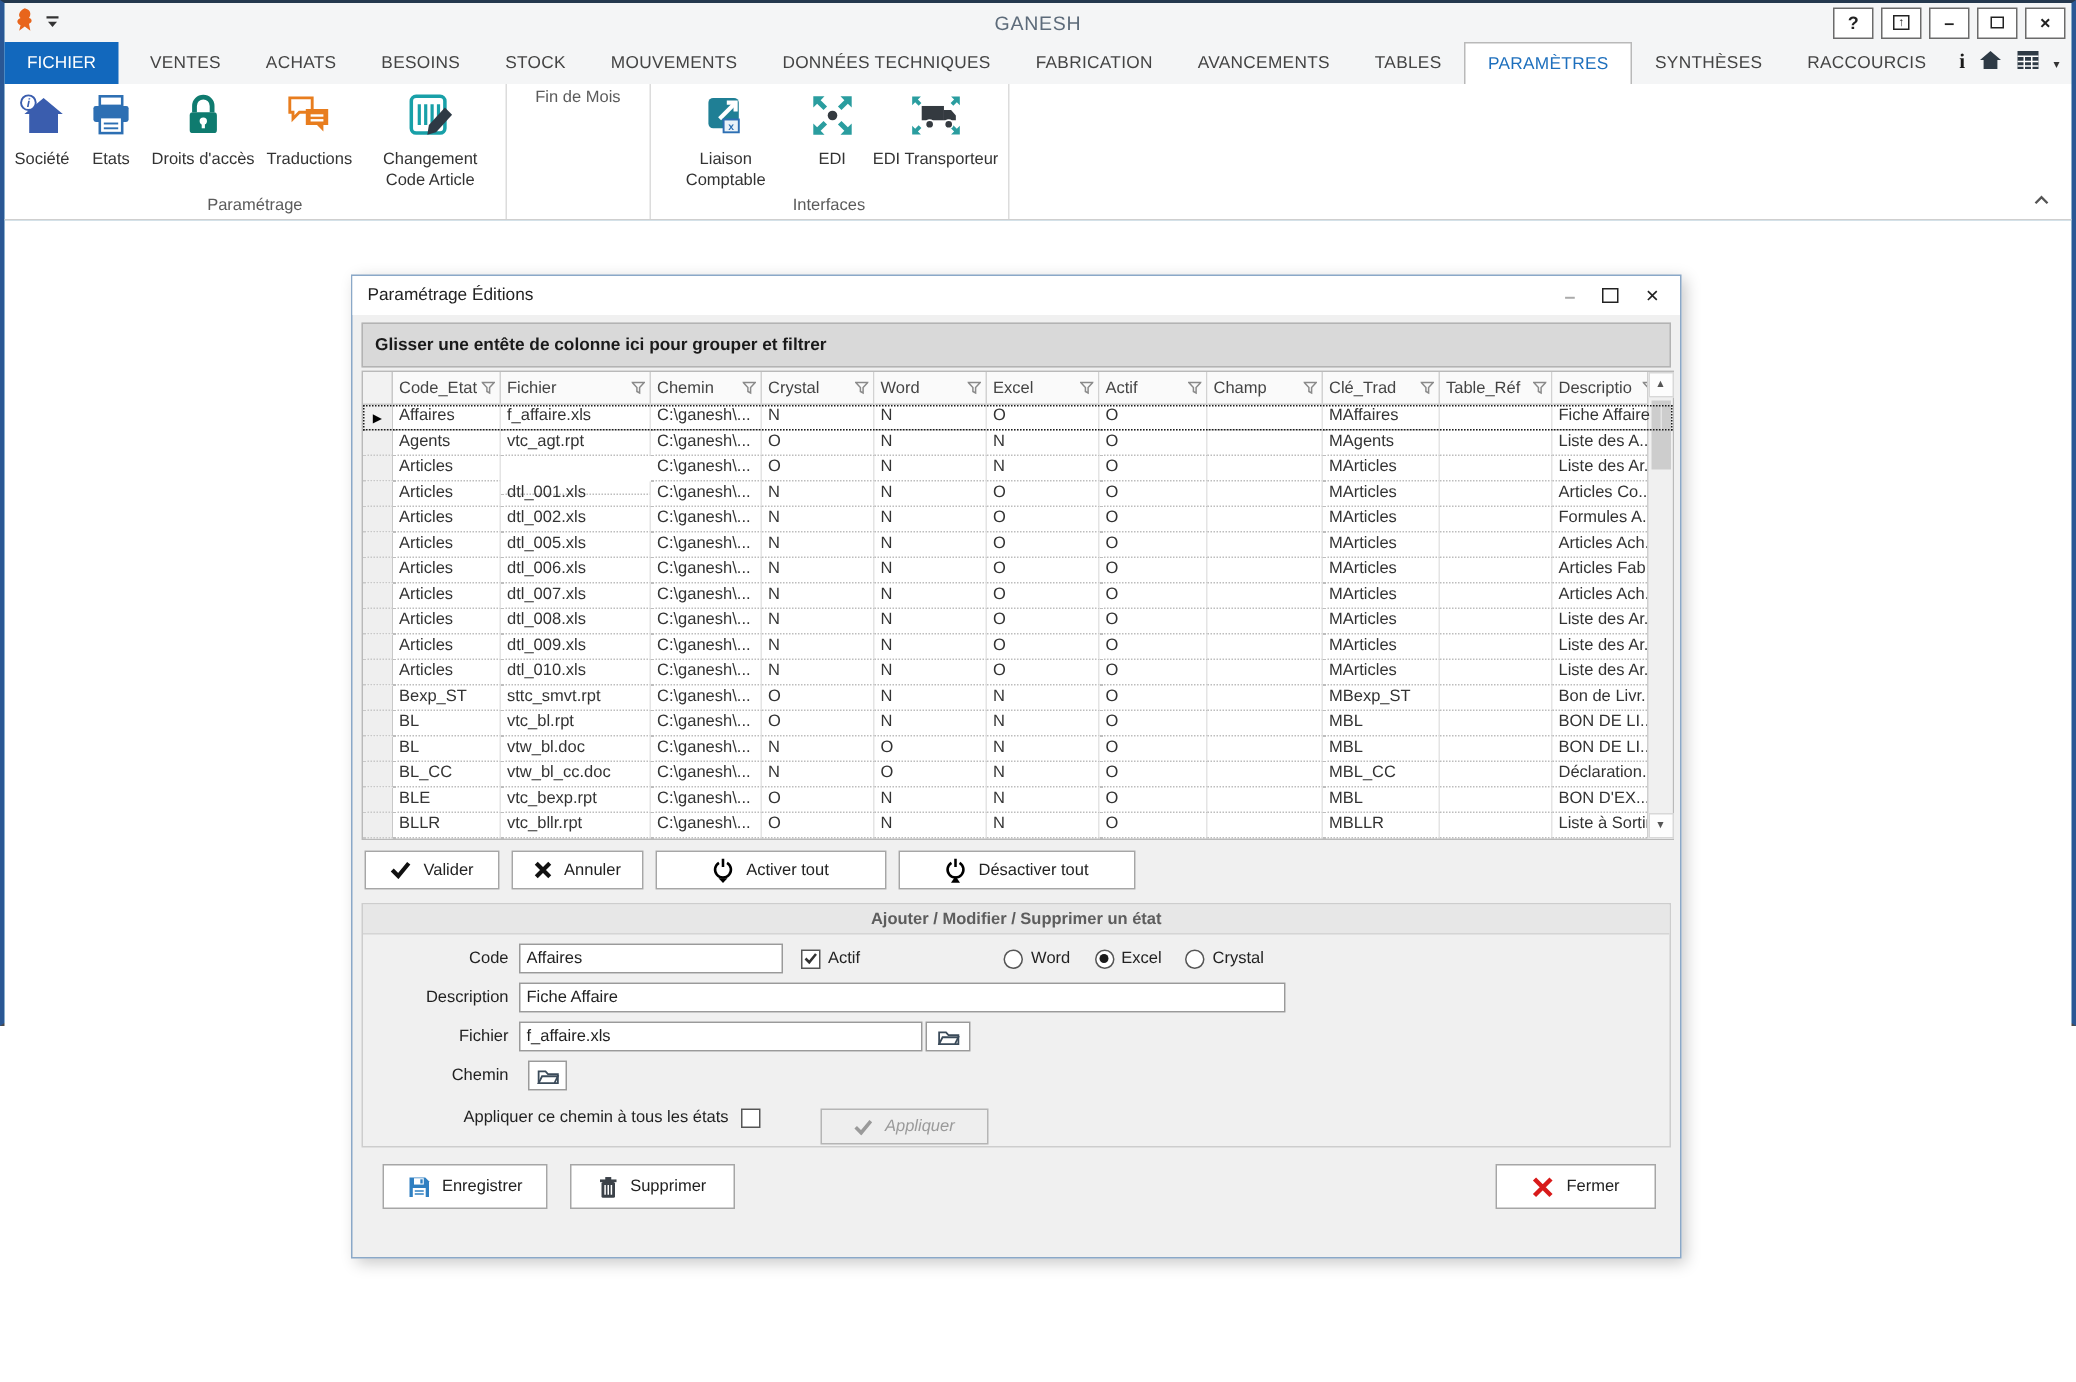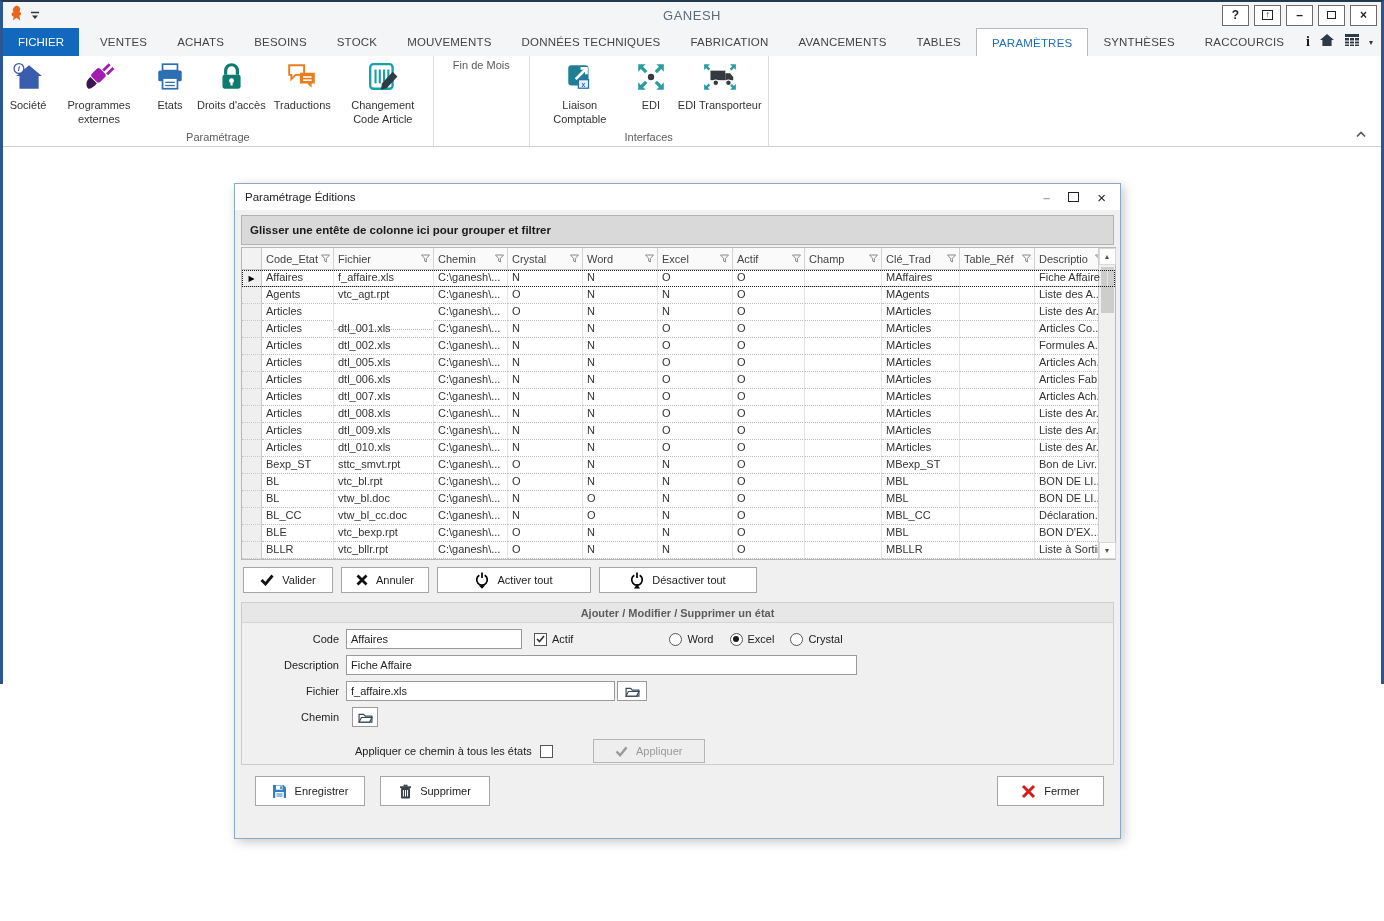--- a/index.html
+++ b/index.html
@@ -82,22 +82,22 @@
   .form-title { height:20px; background:#e7e7e7; border-bottom:1px solid #d5d5d5; display:flex; align-items:center; justify-content:center;
     font-size:11px; font-weight:bold; color:#5d5d5d; }
   .f-row { display:flex; align-items:center; margin-top:6px; }
   .f-label { width:104px; text-align:right; padding-right:7px; font-size:11px; color:#222; }
   .f-input { height:20px; border:1px solid #9a9a9a; background:#fff; font-size:11px; padding:0 4px; font-family:"Liberation Sans",sans-serif; color:#222; }
   .browse-btn { width:30px; height:20px; border:1px solid #9a9a9a; background:#fff; margin-left:2px; display:flex; align-items:center; justify-content:center; }
   .cb { width:13px; height:13px; border:1px solid #555; background:#fff; display:inline-flex; align-items:center; justify-content:center; }
   .radio { width:13px; height:13px; border:1px solid #555; border-radius:50%; background:#fff; display:inline-flex; align-items:center; justify-content:center; }
   .radio .dot { width:6px; height:6px; border-radius:50%; background:#1a1a1a; }
   .inline-label { font-size:11px; color:#222; margin-left:5px; }
-  .apply-row { display:flex; align-items:center; margin-top:12px; margin-left:113px; }
-  .btn-appliquer { width:112px; height:24px; background:#eeeeee; border:1px solid #b5b5b5; color:#9a9a9a; margin-left:40px; }
+  .apply-row { display:flex; margin-top:12px; margin-left:67px; }
+  .btn-appliquer { width:112px; height:24px; background:#eeeeee; border:1px solid #b5b5b5; color:#9a9a9a; margin-left:40px;font-style:italic; }
 
   
   .footer-row { position:relative; margin-top:11px; height:30px; }
   .btn-enregistrer { position:absolute; left:14px; width:110px; height:30px; }
   .btn-supprimer { position:absolute; left:139px; width:110px; height:30px; }
   .btn-fermer { position:absolute; right:10px; width:107px; height:30px; }
 </style>
 </head>
 <body>
 
@@ -175,29 +175,20 @@
         <div class="rbtn">
           <span><svg width="32" height="30" viewBox="0 0 30 28">
                 <path d="M4 13 L16 3 L28 13 L25 13 L25 25 L7 25 L7 13 Z" fill="#3a5dae"></path>
                 <circle cx="6.5" cy="6" r="4.6" fill="#fff" stroke="#3a5dae" stroke-width="1.2"></circle>
                 <text x="6.5" y="8.6" font-size="7.5" fill="#3a5dae" text-anchor="middle" font-weight="bold" font-style="italic">i</text>
               </svg></span>
           <span class="rbtn-label">Société</span>
         </div>
         <div class="rbtn">
           <span><svg width="32" height="30" viewBox="0 0 30 28">
-                <path d="M5 25 C2 22 3 17 7 14 L13 20 C10 23 8 25 5 25 Z" fill="#3d1457"></path>
-                <rect x="9" y="7" width="11" height="11" rx="2.5" fill="#a21caf" transform="rotate(45 14.5 12.5)"></rect>
-                <line x1="19" y1="8" x2="25" y2="2" stroke="#a21caf" stroke-width="2.6"></line>
-                <line x1="22.5" y1="11.5" x2="28.5" y2="5.5" stroke="#a21caf" stroke-width="2.6"></line>
-              </svg></span>
-          <span class="rbtn-label">Programmes externes</span>
-        </div>
-        <div class="rbtn">
-          <span><svg width="32" height="30" viewBox="0 0 30 28">
                 <rect x="8" y="2" width="14" height="6" fill="#fff" stroke="#2d6fb3" stroke-width="1.6"></rect>
                 <rect x="4" y="8" width="22" height="10" rx="1.5" fill="#2d6fb3"></rect>
                 <rect x="8" y="15" width="14" height="10" fill="#fff" stroke="#2d6fb3" stroke-width="1.6"></rect>
                 <line x1="10.5" y1="19" x2="19.5" y2="19" stroke="#2d6fb3" stroke-width="1.2"></line>
                 <line x1="10.5" y1="22" x2="19.5" y2="22" stroke="#2d6fb3" stroke-width="1.2"></line>
               </svg></span>
           <span class="rbtn-label">Etats</span>
         </div>
         <div class="rbtn">
           <span><svg width="32" height="30" viewBox="0 0 30 28">

